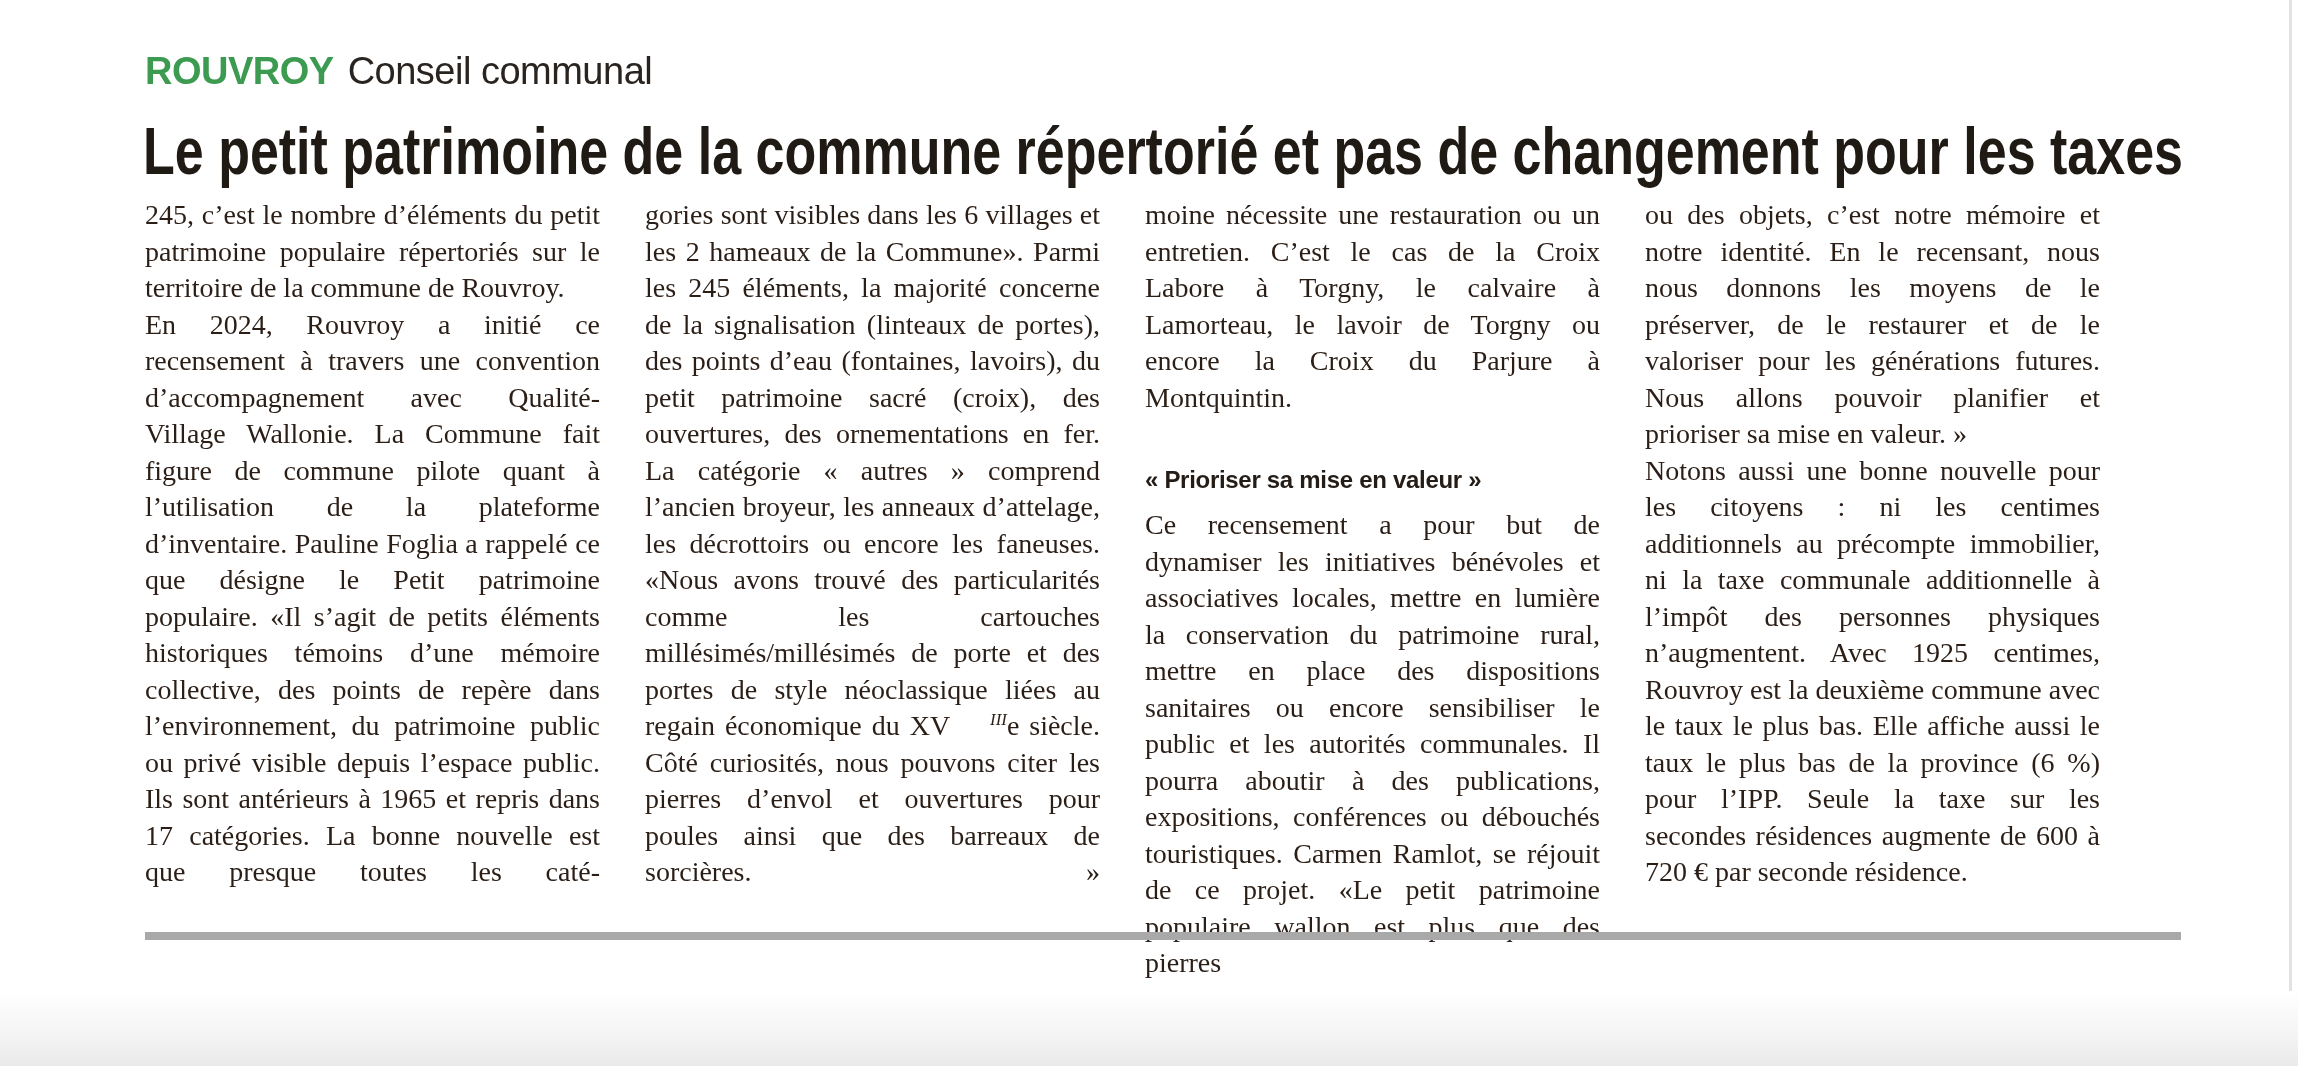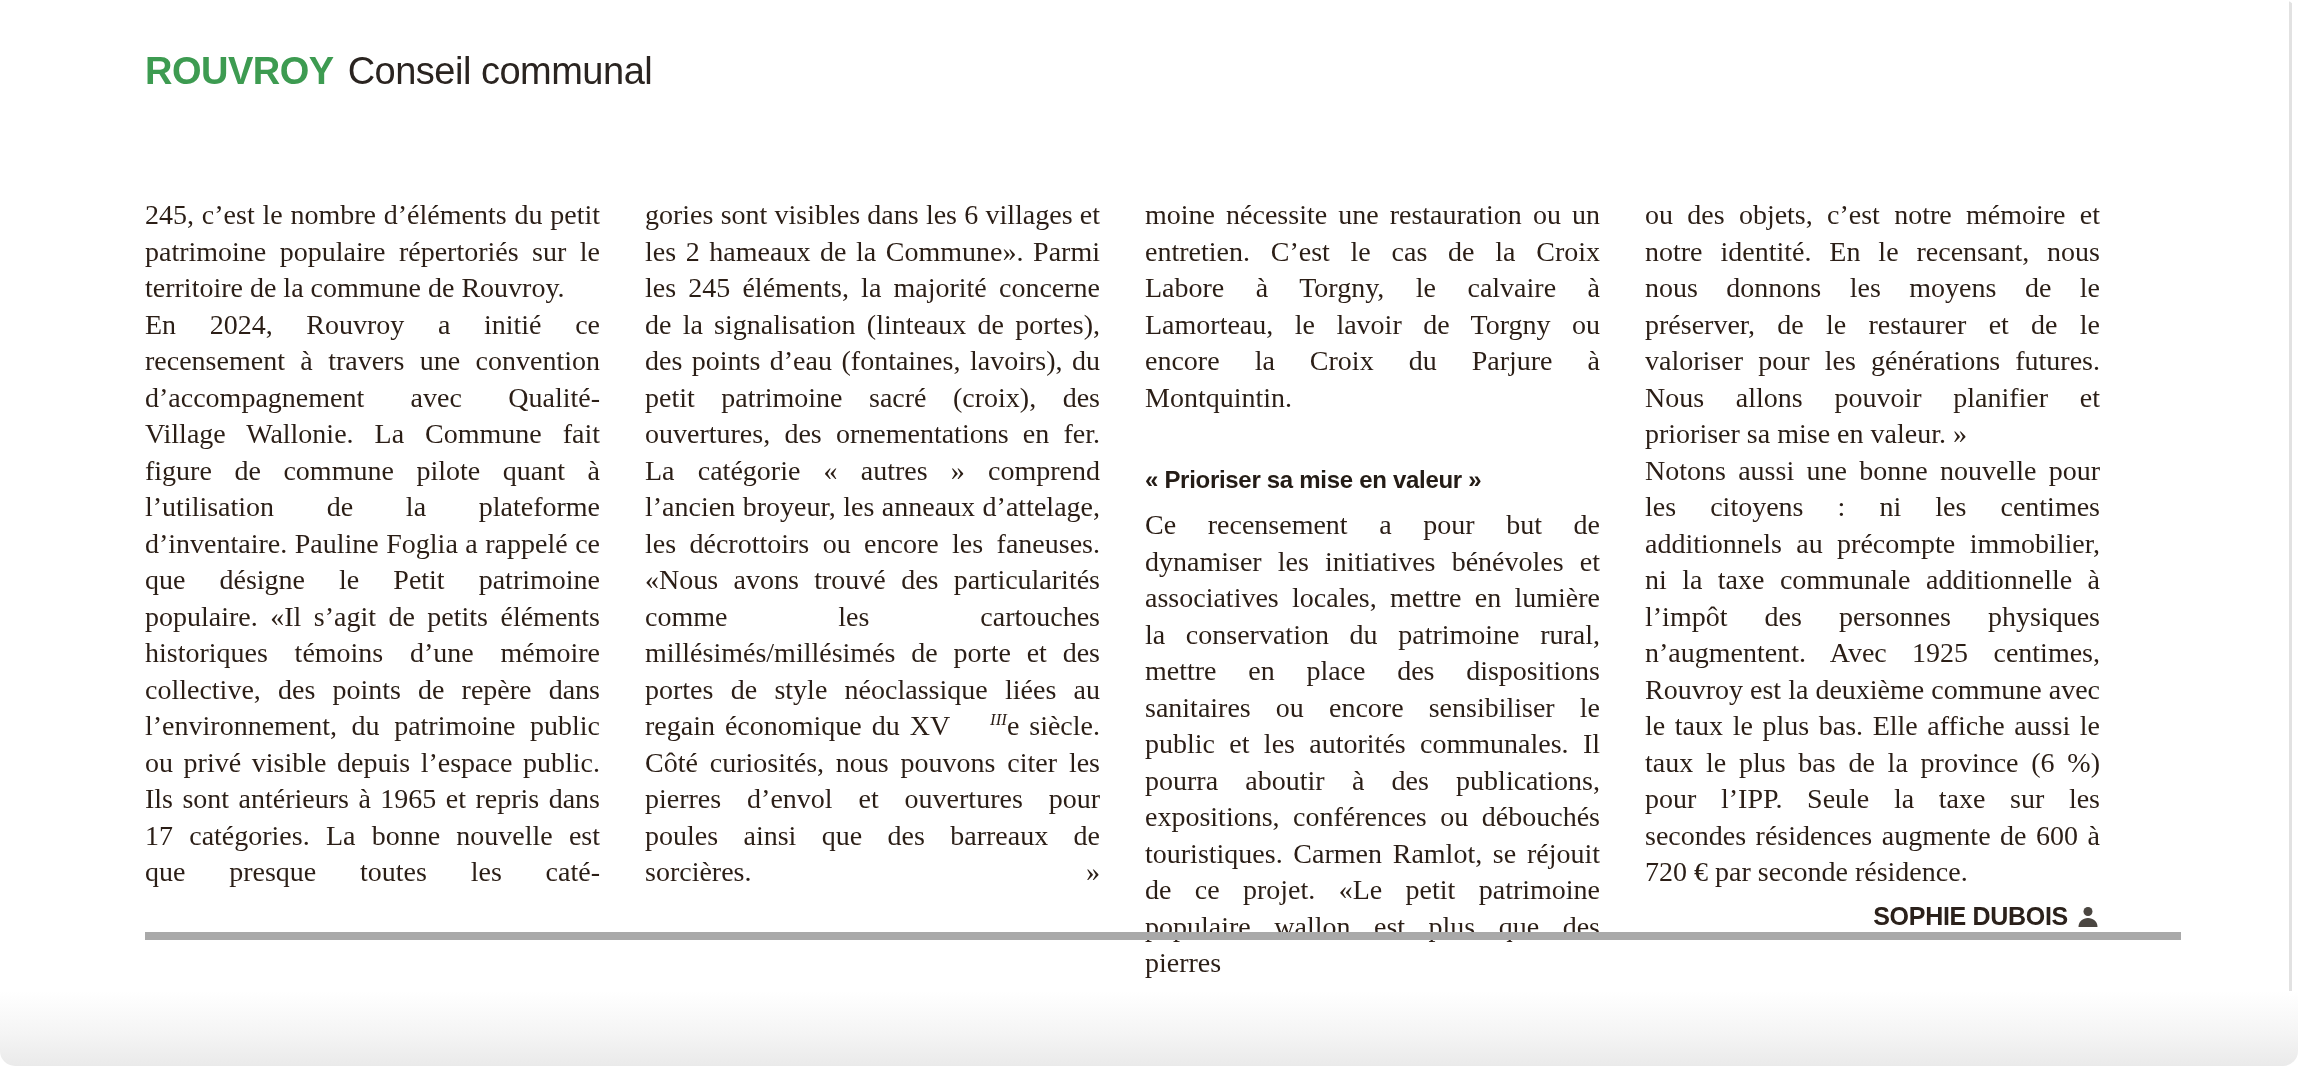--- a/index.html
+++ b/index.html
@@ -10,21 +10,20 @@
   }
   html, body { margin: 0; padding: 0; background: #ffffff; }
   .page {
     position: relative;
     width: 2298px;
     height: 1066px;
     background: #ffffff;
     overflow: hidden;
     font-family: "Liberation Serif", serif;
     color: var(--text);
-    border-radius: 15px;
   }
   .kicker {
     position: absolute;
     left: 145px;
     top: 50px;
     font-family: "Liberation Sans", sans-serif;
     font-size: 38px;
     line-height: 42px;
     letter-spacing: -0.5px;
     white-space: nowrap;
@@ -115,41 +114,42 @@
 </style>
 </head>
 <body>
 
 <div class="page">
 
   <div class="kicker">
     <span class="loc">ROUVROY</span><span class="sec">Conseil communal</span>
   </div>
 
+  <div class="headline-wrap">
+    <svg width="2060" height="86" viewBox="0 0 2060 86" aria-hidden="true">
+      <text x="0" y="64" font-size="66" textLength="2040" lengthAdjust="spacingAndGlyphs">Le petit patrimoine de la commune répertorié et pas de changement pour les taxes</text>
+    </svg>
+  </div>
 
   <div class="cols">
       <div class="col">
         <p class="para"><span class="seg-normal">245, c’est le nombre d’éléments du petit patrimoine populaire répertoriés sur le territoire de la commune de Rouvroy.</span></p>
         <p class="para cont"><span class="seg-normal">En 2024, Rouvroy a initié ce recensement à travers une convention d’accompagnement avec Qualité-Village Wallonie. La Commune fait figure de commune pilote quant à l’utilisation de la plateforme d’inventaire. Pauline Foglia a rappelé ce que désigne le Petit patrimoine populaire. «</span><span class="seg-italic">Il s’agit de petits éléments historiques témoins d’une mémoire collective, des points de repère dans l’environnement, du patrimoine public ou privé visible depuis l’espace public. Ils sont antérieurs à 1965 et repris dans 17 catégories. La bonne nouvelle est que presque toutes les caté-</span></p>
       </div>
       <div class="col">
         <p class="para cont"><span class="seg-italic">gories sont visibles dans les 6 villages et les 2 hameaux de la Commune</span><span class="seg-normal">». Parmi les 245 éléments, la majorité concerne de la signalisation (linteaux de portes), des points d’eau (fontaines, lavoirs), du petit patrimoine sacré (croix), des ouvertures, des ornementations en fer. La catégorie « autres » comprend l’ancien broyeur, les anneaux d’attelage, les décrottoirs ou encore les faneuses. «</span><span class="seg-italic">Nous avons trouvé des particularités comme les cartouches millésimés/millésimés de porte et des portes de style néoclassique liées au regain économique du XV</span><span class="seg-sup_italic">III</span><span class="seg-italic">e siècle. Côté curiosités, nous pouvons citer les pierres d’envol et ouvertures pour poules ainsi que des barreaux de sorcières. »</span></p>
       </div>
       <div class="col">
         <p class="para"><span class="seg-normal">moine nécessite une restauration ou un entretien. C’est le cas de la Croix Labore à Torgny, le calvaire à Lamorteau, le lavoir de Torgny ou encore la Croix du Parjure à Montquintin.</span></p>
         <h2 class="subhead">« Prioriser sa mise en valeur »</h2>
         <p class="para cont"><span class="seg-normal">Ce recensement a pour but de dynamiser les initiatives bénévoles et associatives locales, mettre en lumière la conservation du patrimoine rural, mettre en place des dispositions sanitaires ou encore sensibiliser le public et les autorités communales. Il pourra aboutir à des publications, expositions, conférences ou débouchés touristiques. Carmen Ramlot, se réjouit de ce projet. «</span><span class="seg-italic">Le petit patrimoine populaire wallon est plus que des pierres</span></p>
       </div>
       <div class="col">
         <p class="para"><span class="seg-italic">ou des objets, c’est notre mémoire et notre identité. En le recensant, nous nous donnons les moyens de le préserver, de le restaurer et de le valoriser pour les générations futures. Nous allons pouvoir planifier et prioriser sa mise en valeur. »</span></p>
         <p class="para"><span class="seg-normal">Notons aussi une bonne nouvelle pour les citoyens : ni les centimes additionnels au précompte immobilier, ni la taxe communale additionnelle à l’impôt des personnes physiques n’augmentent. Avec 1925 centimes, Rouvroy est la deuxième commune avec le taux le plus bas. Elle affiche aussi le taux le plus bas de la province (6 %) pour l’IPP. Seule la taxe sur les secondes résidences augmente de 600 à 720 € par seconde résidence.</span></p>
-        <div class="byline"><span>SOPHIE DUBOIS</span><span class="author-icon"><svg width="24" height="24" viewBox="0 0 24 24">
-              <circle cx="12" cy="6.5" r="4.5" fill="#4b4641"></circle>
-              <path d="M2.5 22c0-5.5 4.2-9 9.5-9s9.5 3.5 9.5 9z" fill="#4b4641"></path>
-            </svg></span></div>
       </div>
     </div>
 
   <div class="divider"></div>
   <div class="page-edge-rule"></div>
   <div class="page-bottom-edge"></div>
 
 </div>
 
 </body></html>

